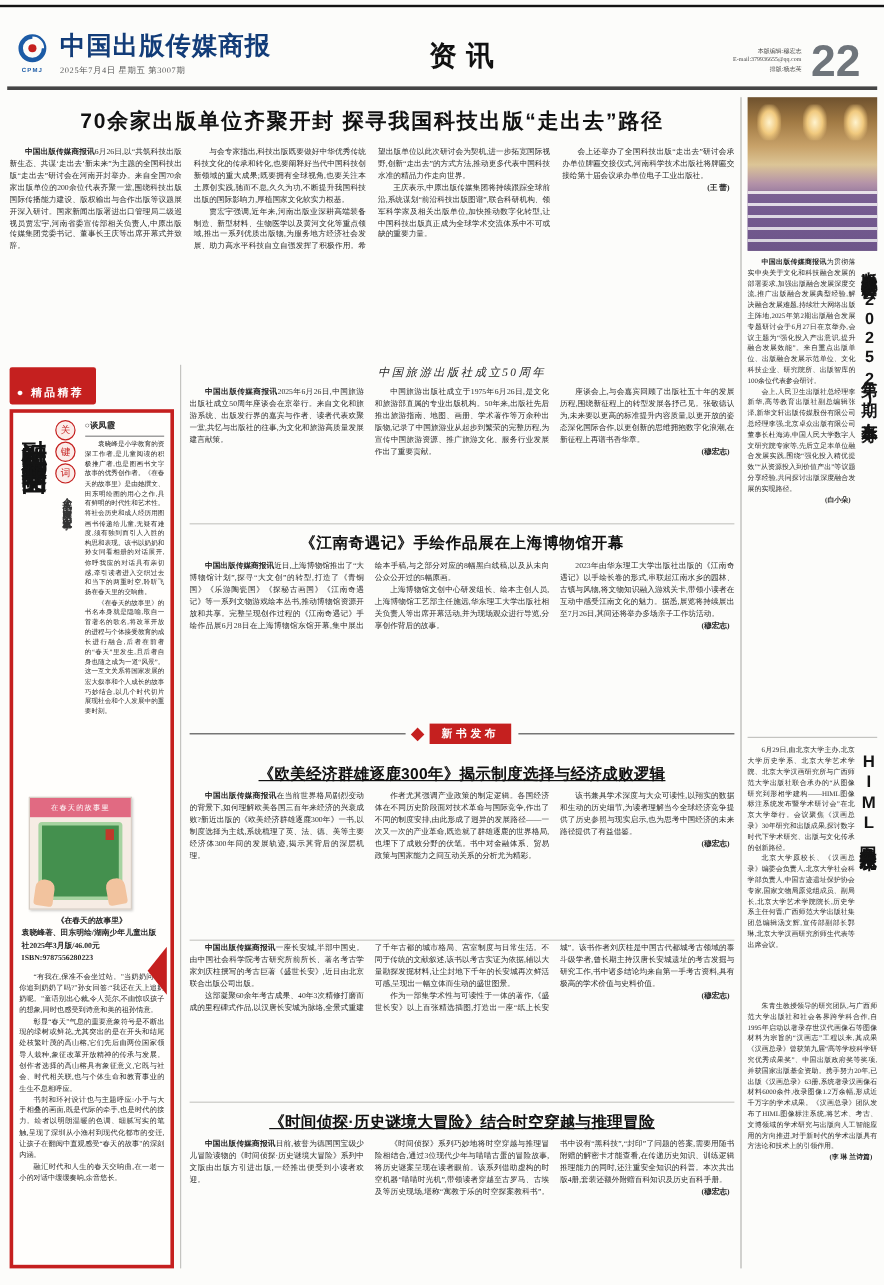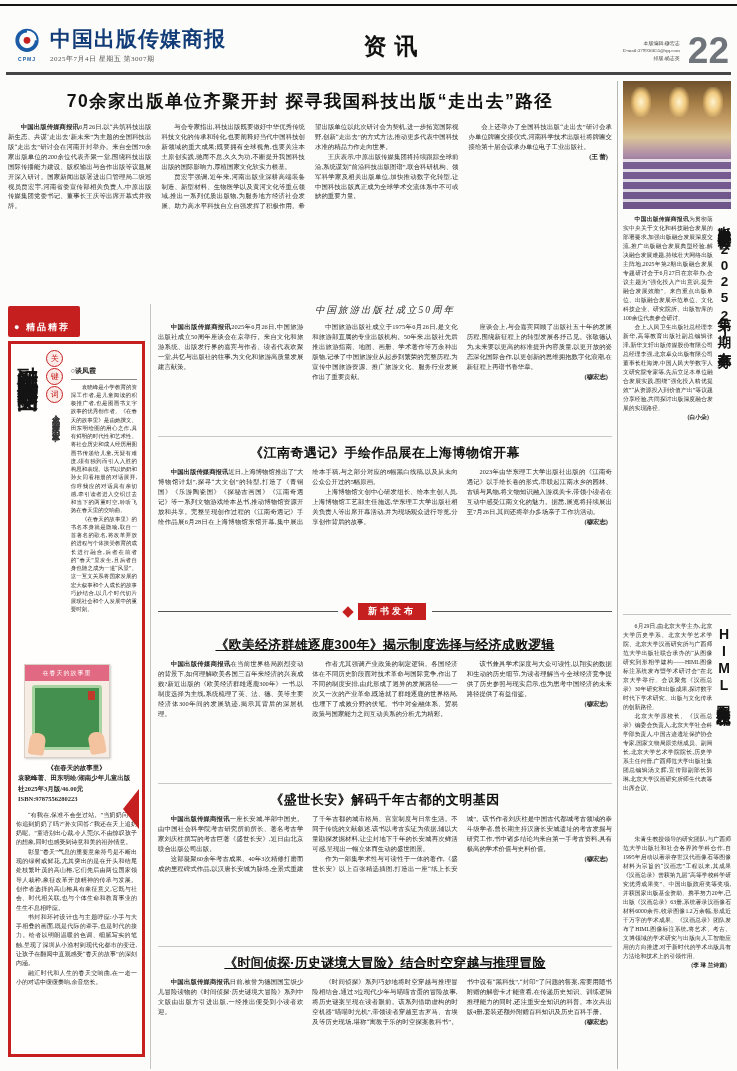--- a/index.html
+++ b/index.html
@@ -1,21 +1,21 @@
 <!DOCTYPE html>
 <html><head>
 <meta charset="utf-8">
 <style>
   html,body{margin:0;padding:0;background:#e9e9e6;}
   .page{position:relative;width:737px;height:1071px;margin:0 auto;background:#fcfcfa;overflow:hidden;
         font-family:"Liberation Serif",serif;color:#2b2b2b;}
   .topline{position:absolute;top:4px;left:0;width:100%;height:2px;background:#141414;}
 
   
-  .mast{display:flex;align-items:flex-end;justify-content:space-between;padding:26px 8px 6px 10px;}
+  .mast{display:flex;align-items:flex-end;justify-content:space-between;padding:26px 20px 6px 10px;}
   .mast-left{display:flex;align-items:center;gap:6px;}
   .logo{width:34px;height:40px;display:flex;flex-direction:column;align-items:center;}
   .logo svg{display:block;}
   .logo-acronym{font-family:"Liberation Sans",sans-serif;font-size:5px;color:#1c5ba6;font-weight:bold;letter-spacing:1px;}
   .paper-name{font-family:"Liberation Sans",sans-serif;font-weight:bold;font-size:21px;color:#123c78;letter-spacing:1px;line-height:1.05;}
   .date-line{font-size:7px;color:#555;margin-top:3px;letter-spacing:.5px;}
   .mast-center{font-family:"Liberation Sans",sans-serif;font-weight:bold;font-size:23px;color:#111;
                letter-spacing:8px;padding-bottom:4px;transform:translateX(-30px);}
   .mast-right{display:flex;align-items:flex-end;gap:8px;}
   .editor-lines{text-align:right;font-size:5px;color:#444;line-height:1.5;padding-bottom:4px;}
@@ -50,21 +50,21 @@
   .feat-box{border:3px solid #c5201f;padding:6px 5px;height:698px;overflow:hidden;background:#fffefc;}
   .feat-head{display:flex;gap:4px;height:308px;overflow:hidden;}
   .feat-vtitle{writing-mode:vertical-rl;text-orientation:upright;font-family:"Liberation Sans",sans-serif;
                font-weight:bold;font-size:21px;line-height:1.08;color:#141414;letter-spacing:2px;flex:none;}
   .feat-strip{display:flex;flex-direction:column;align-items:center;gap:5px;flex:none;width:24px;}
   .kw-badge{display:flex;flex-direction:column;gap:1px;}
   .kw-badge span{width:15px;height:15px;border:1px solid #c5201f;border-radius:50%;color:#c5201f;
                  font-size:8px;display:flex;align-items:center;justify-content:center;background:#fbece9;}
   .kw-list{writing-mode:vertical-rl;text-orientation:upright;font-size:8px;font-weight:bold;color:#333;
            display:flex;gap:4px;line-height:1.1;letter-spacing:1px;}
-  .feat-firstcol{flex:1;min-width:0;font-size:5.5px;line-height:1.5;margin-top:16px;}
+  .feat-firstcol{flex:1;min-width:0;font-size:5.5px;line-height:1.5;}
   .feat-byline{font-size:7px;font-weight:bold;border-bottom:1px solid #888;padding-bottom:2px;margin-bottom:3px;text-indent:0;}
   .cover-wrap{display:flex;margin-top:6px;gap:3px;}
   .cover{width:84px;height:92px;flex:none;margin-left:8px;background:#f6ece4;border:1px solid #d8cfc6;position:relative;box-shadow:1px 1px 2px rgba(0,0,0,.2);}
   .cover-band{position:absolute;top:0;left:0;right:0;height:16px;background:#e16a82;color:#fff;
               font-size:6px;display:flex;align-items:center;justify-content:center;letter-spacing:1px;}
   .cover-board{position:absolute;top:20px;left:7px;right:7px;bottom:7px;background:#44904e;border:3px solid #a6d3a0;border-radius:3px;}
   .hand{position:absolute;width:16px;height:22px;background:#f2c39e;border-radius:7px 7px 3px 3px;}
   .hand.l{left:4px;bottom:2px;transform:rotate(8deg);}
   .hand.r{right:4px;bottom:3px;transform:rotate(-10deg);}
   .seal{position:absolute;top:3px;right:4px;width:7px;height:9px;background:#c0392b;}
@@ -245,21 +245,20 @@
               <p><span class="wire">中国出版传媒商报讯</span><span>在当前世界格局剧烈变动的背景下,如何理解欧美各国三百年来经济的兴衰成败?新近出版的《欧美经济群雄逐鹿300年》一书,以制度选择为主线,系统梳理了英、法、德、美等主要经济体300年间的发展轨迹,揭示其背后的深层机理。</span></p>
               <p>作者尤其强调产业政策的制定逻辑。各国经济体在不同历史阶段面对技术革命与国际竞争,作出了不同的制度安排,由此形成了迥异的发展路径——一次又一次的产业革命,既造就了群雄逐鹿的世界格局,也埋下了成败分野的伏笔。书中对金融体系、贸易政策与国家能力之间互动关系的分析尤为精彩。</p>
               <p>该书兼具学术深度与大众可读性,以翔实的数据和生动的历史细节,为读者理解当今全球经济竞争提供了历史参照与现实启示,也为思考中国经济的未来路径提供了有益借鉴。</p>
               <p class="byline">(穆宏志)</p>
             </div>
           </section>
 
           <hr class="story-rule">
 
           <section class="story">
-            <h2 class="h-md">《盛世长安》解码千年古都的文明基因</h2>
             <div class="cols3 jtext" style="height:126px;">
               <p><span class="wire">中国出版传媒商报讯</span><span>一座长安城,半部中国史。由中国社会科学院考古研究所前所长、著名考古学家刘庆柱撰写的考古巨著《盛世长安》,近日由北京联合出版公司出版。</span></p>
               <p>这部凝聚60余年考古成果、40年3次精修打磨而成的里程碑式作品,以汉唐长安城为脉络,全景式重建了千年古都的城市格局、宫室制度与日常生活。不同于传统的文献叙述,该书以考古实证为依据,辅以大量勘探发掘材料,让尘封地下千年的长安城再次鲜活可感,呈现出一幅立体而生动的盛世图景。</p>
               <p>作为一部集学术性与可读性于一体的著作,《盛世长安》以上百张精选插图,打造出一座“纸上长安城”。该书作者刘庆柱是中国古代都城考古领域的泰斗级学者,曾长期主持汉唐长安城遗址的考古发掘与研究工作,书中诸多结论均来自第一手考古资料,具有极高的学术价值与史料价值。</p>
               <p class="byline">(穆宏志)</p>
             </div>
           </section>
 
           <hr class="story-rule">
 

